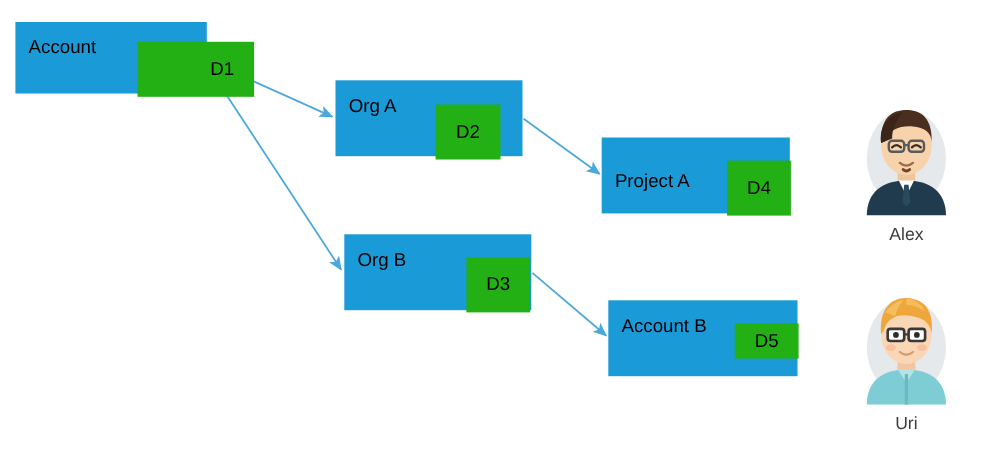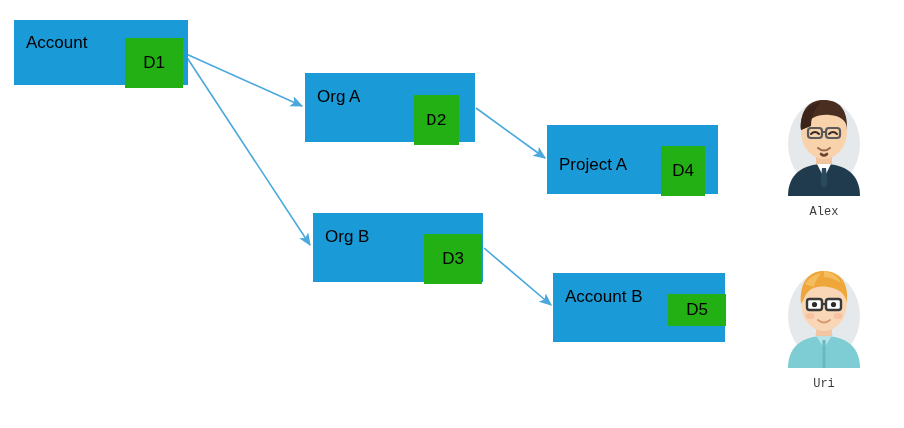--- a/index.html
+++ b/index.html
@@ -58,24 +58,24 @@
     position: absolute;
     width: 92px;
   }
   .avatar-svg {
     display: block;
     width: 92px;
     height: 106px;
   }
   .avatar-name {
     text-align: center;
-    font-size: 12px;
+    font-size: 16px;
     color: #3c3c3c;
     margin-top: 9px;
-    font-family: Liberation Mono, monospace;
+    font-family: Liberation Sans, sans-serif;
   }
 </style>
 </head>
 <body>
 
 <div id="canvas">
 
   <svg class="arrow-layer" viewBox="0 0 904 428" width="904" height="428">
     <defs>
       <marker id="ah" markerWidth="9" markerHeight="9" refX="7.2" refY="3.4" orient="auto" markerUnits="strokeWidth">
@@ -92,33 +92,33 @@
       <line id="edge2" stroke="#4aa8dd" stroke-width="1.6" marker-end="url(#ah)" x1="476" y1="108" x2="545" y2="158"></line>
     </g>
     <g>
       <line id="edge3" stroke="#4aa8dd" stroke-width="1.6" marker-end="url(#ah)" x1="484" y1="248" x2="551" y2="305"></line>
     </g>
   </svg>
 
   <div class="node">
     <div class="node-box" id="box-account" style="left: 14px; top: 20px; width: 174px; height: 65px; background: rgb(27, 154, 216);"></div>
     <div class="node-label" id="label-account" style="left: 26px; top: 33px;">Account</div>
-    <div class="badge" id="badge-account" style="left: 125px; top: 38px; width: 58px; height: 50px; background: rgb(34, 176, 20);">D1</div>
+    <div class="badge" id="badge-account" style="left: 125px; top: 38px; width: 58px; height: 50px; background: rgb(34, 176, 20); padding-left: 48px;">D1</div>
   </div>
 
   <div class="node">
     <div class="node-box" id="box-org-a" style="left: 305px; top: 73px; width: 170px; height: 69px; background: rgb(27, 154, 216);"></div>
     <div class="node-label" id="label-org-a" style="left: 317px; top: 87px;">Org A</div>
-    <div class="badge" id="badge-org-a" style="left: 414px; top: 95px; width: 45px; height: 50px; background: rgb(34, 176, 20); font-family: Liberation Mono, monospace;">D2</div>
+    <div class="badge" id="badge-org-a" style="left: 396px; top: 95px; width: 59px; height: 50px; background: rgb(34, 176, 20);">D2</div>
   </div>
 
   <div class="node">
     <div class="node-box" id="box-project-a" style="left: 547px; top: 125px; width: 171px; height: 69px; background: rgb(27, 154, 216);"></div>
     <div class="node-label" id="label-project-a" style="left: 559px; top: 126px; margin-top: 29px;">Project A</div>
-    <div class="badge" id="badge-project-a" style="left: 661px; top: 146px; width: 44px; height: 50px; background: rgb(34, 176, 20);">D4</div>
+    <div class="badge" id="badge-project-a" style="left: 661px; top: 146px; width: 58px; height: 50px; background: rgb(34, 176, 20);">D4</div>
   </div>
 
   <div class="node">
     <div class="node-box" id="box-org-b" style="left: 313px; top: 213px; width: 170px; height: 69px; background: rgb(27, 154, 216);"></div>
     <div class="node-label" id="label-org-b" style="left: 325px; top: 227px;">Org B</div>
     <div class="badge" id="badge-org-b" style="left: 424px; top: 234px; width: 58px; height: 50px; background: rgb(34, 176, 20);">D3</div>
   </div>
 
   <div class="node">
     <div class="node-box" id="box-project-b" style="left: 553px; top: 273px; width: 172px; height: 69px; background: rgb(27, 154, 216);"></div>

